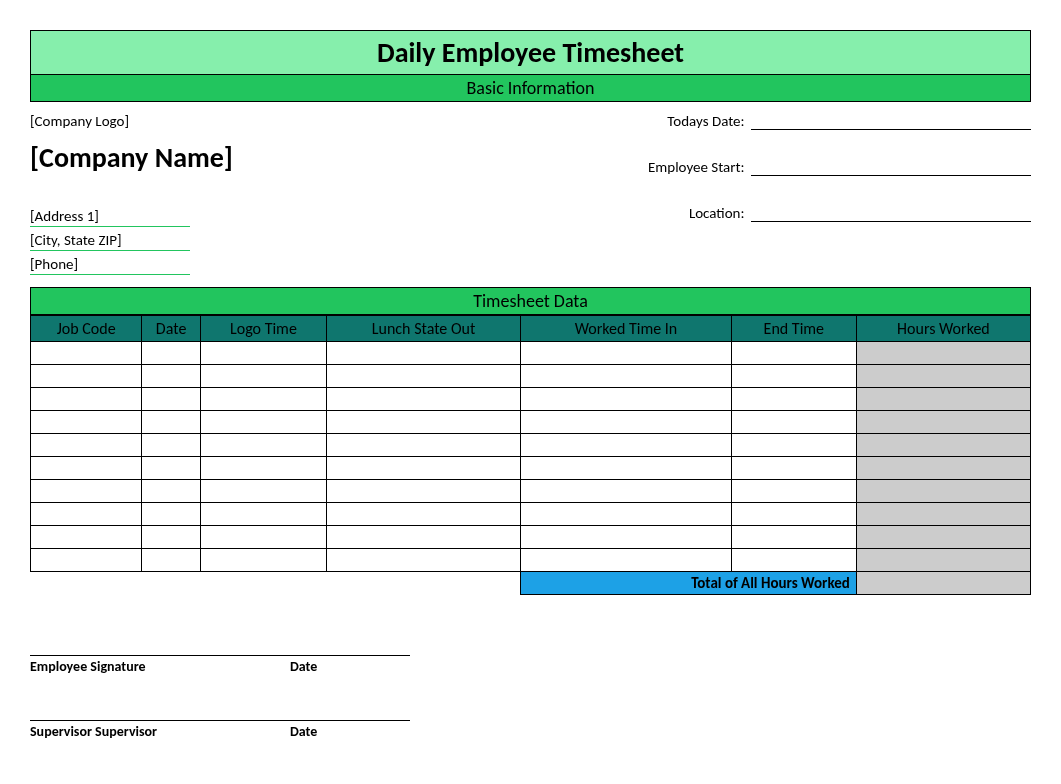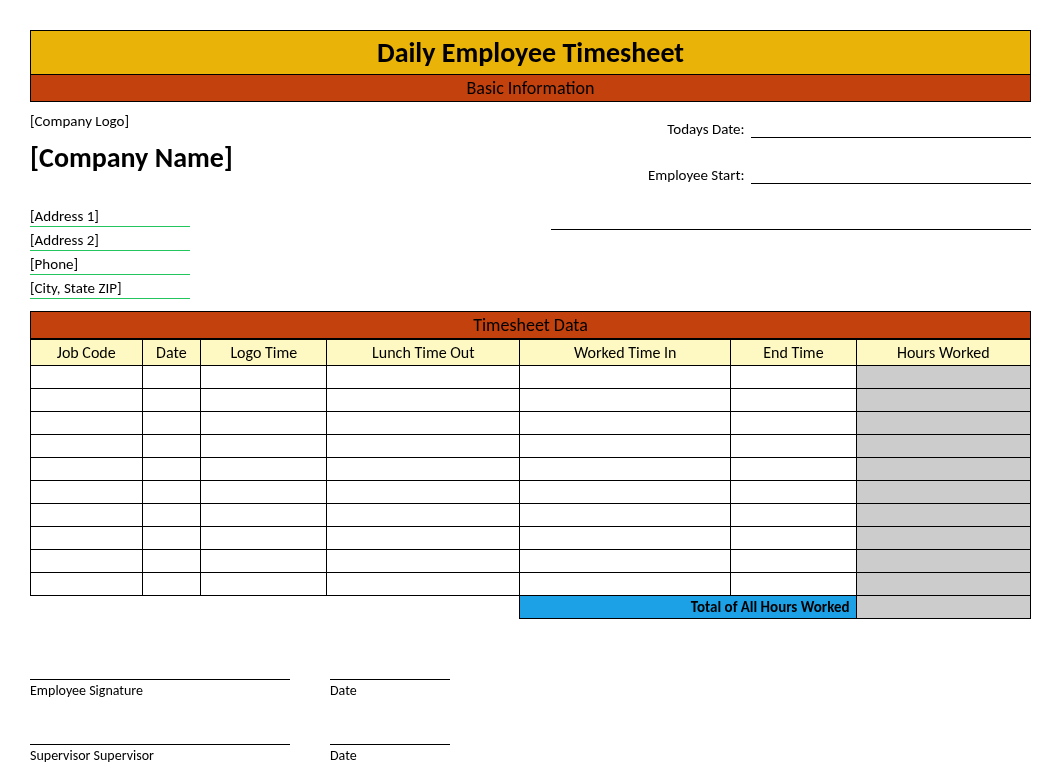--- a/index.html
+++ b/index.html
@@ -3,30 +3,30 @@
 <meta charset="utf-8">
 <style>
   * { box-sizing: border-box; margin: 0; padding: 0; }
   body {
     font-family: Calibri, Arial, sans-serif;
     background: #fff;
     padding: 30px;
     width: 1061px;
   }
   .title-bar {
-    background: #eab308;
+    background: #86efac;
     text-align: center;
     font-size: 28px;
     font-weight: bold;
     padding: 4px 0;
     border: 1px solid #000;
     border-bottom: none;
   }
   .section-header {
-    background: #c2410c;
+    background: #22c55e;
     text-align: center;
     font-size: 18px;
     padding: 2px 0;
     border: 1px solid #000;
   }
   .basic-info {
     display: flex;
     justify-content: space-between;
     padding: 6px 0 10px 0;
   }
@@ -47,38 +47,38 @@
     font-size: 15px;
     padding: 2px 0 1px 0;
     width: 160px;
     margin-bottom: 2px;
   }
   .right-row {
     display: flex;
     align-items: flex-end;
     margin-bottom: 28px;
   }
-  .right-row:first-child { margin-top: 12px; }
+  .right-row:first-child { margin-top: 4px; }
   .right-label {
     font-size: 15px;
     text-align: right;
     flex: 0 0 200px;
     padding-right: 6px;
   }
   .right-line {
     flex: 1;
     border-bottom: 1px solid #000;
     height: 18px;
   }
   .data-table {
     width: 100%;
     border-collapse: collapse;
   }
   .data-table th {
-    background: #fef9c3;
+    background: #0f766e;
     border: 1px solid #000;
     font-size: 16px;
     font-weight: normal;
     padding: 3px 0;
   }
   .data-table td {
     border: 1px solid #000;
     height: 23px;
   }
   .data-table td.hours-col { background: #cccccc; }
@@ -99,63 +99,63 @@
   }
   .sig-block { width: 260px; }
   .sig-line {
     border-top: 1px solid #000;
     font-size: 14px;
     padding-top: 2px;
   }
   .sig-date { width: 120px; }
   .sig-row {
     display: flex;
-    gap: 40px;
     margin-bottom: 45px;
+    font-weight: bold;
   }
 </style>
 </head>
 <body>
 
 <div class="title-bar">Daily Employee Timesheet</div>
 <div class="section-header">Basic Information</div>
 
 <div class="basic-info">
   <div class="left-col">
     <div class="logo-placeholder">[Company Logo]</div>
     <div class="company-name">[Company Name]</div>
     <div class="underline-field">[Address 1]</div>
-    <div class="underline-field">[Address 2]</div>
+    <div class="underline-field">[City, State ZIP]</div>
     <div class="underline-field">[Phone]</div>
-    <div class="underline-field">[City, State ZIP]</div>
   </div>
   <div class="right-col">
     <div class="right-row">
       <div class="right-label">Todays Date:</div>
       <div class="right-line"></div>
     </div>
     <div class="right-row">
       <div class="right-label">Employee Start:</div>
       <div class="right-line"></div>
     </div>
     <div class="right-row">
+      <div class="right-label">Location:</div>
       <div class="right-line"></div>
     </div>
   </div>
 </div>
 
 <div class="section-header">Timesheet Data</div>
 
 <table class="data-table">
   <thead>
     <tr>
       <th>Job Code</th>
       <th>Date</th>
       <th>Logo Time</th>
-      <th>Lunch Time Out</th>
+      <th>Lunch State Out</th>
       <th>Worked Time In</th>
       <th>End Time</th>
       <th>Hours Worked</th>
     </tr>
   </thead>
   <tbody id="data-rows">
       <tr>
         <td></td>
         <td></td>
         <td></td>

